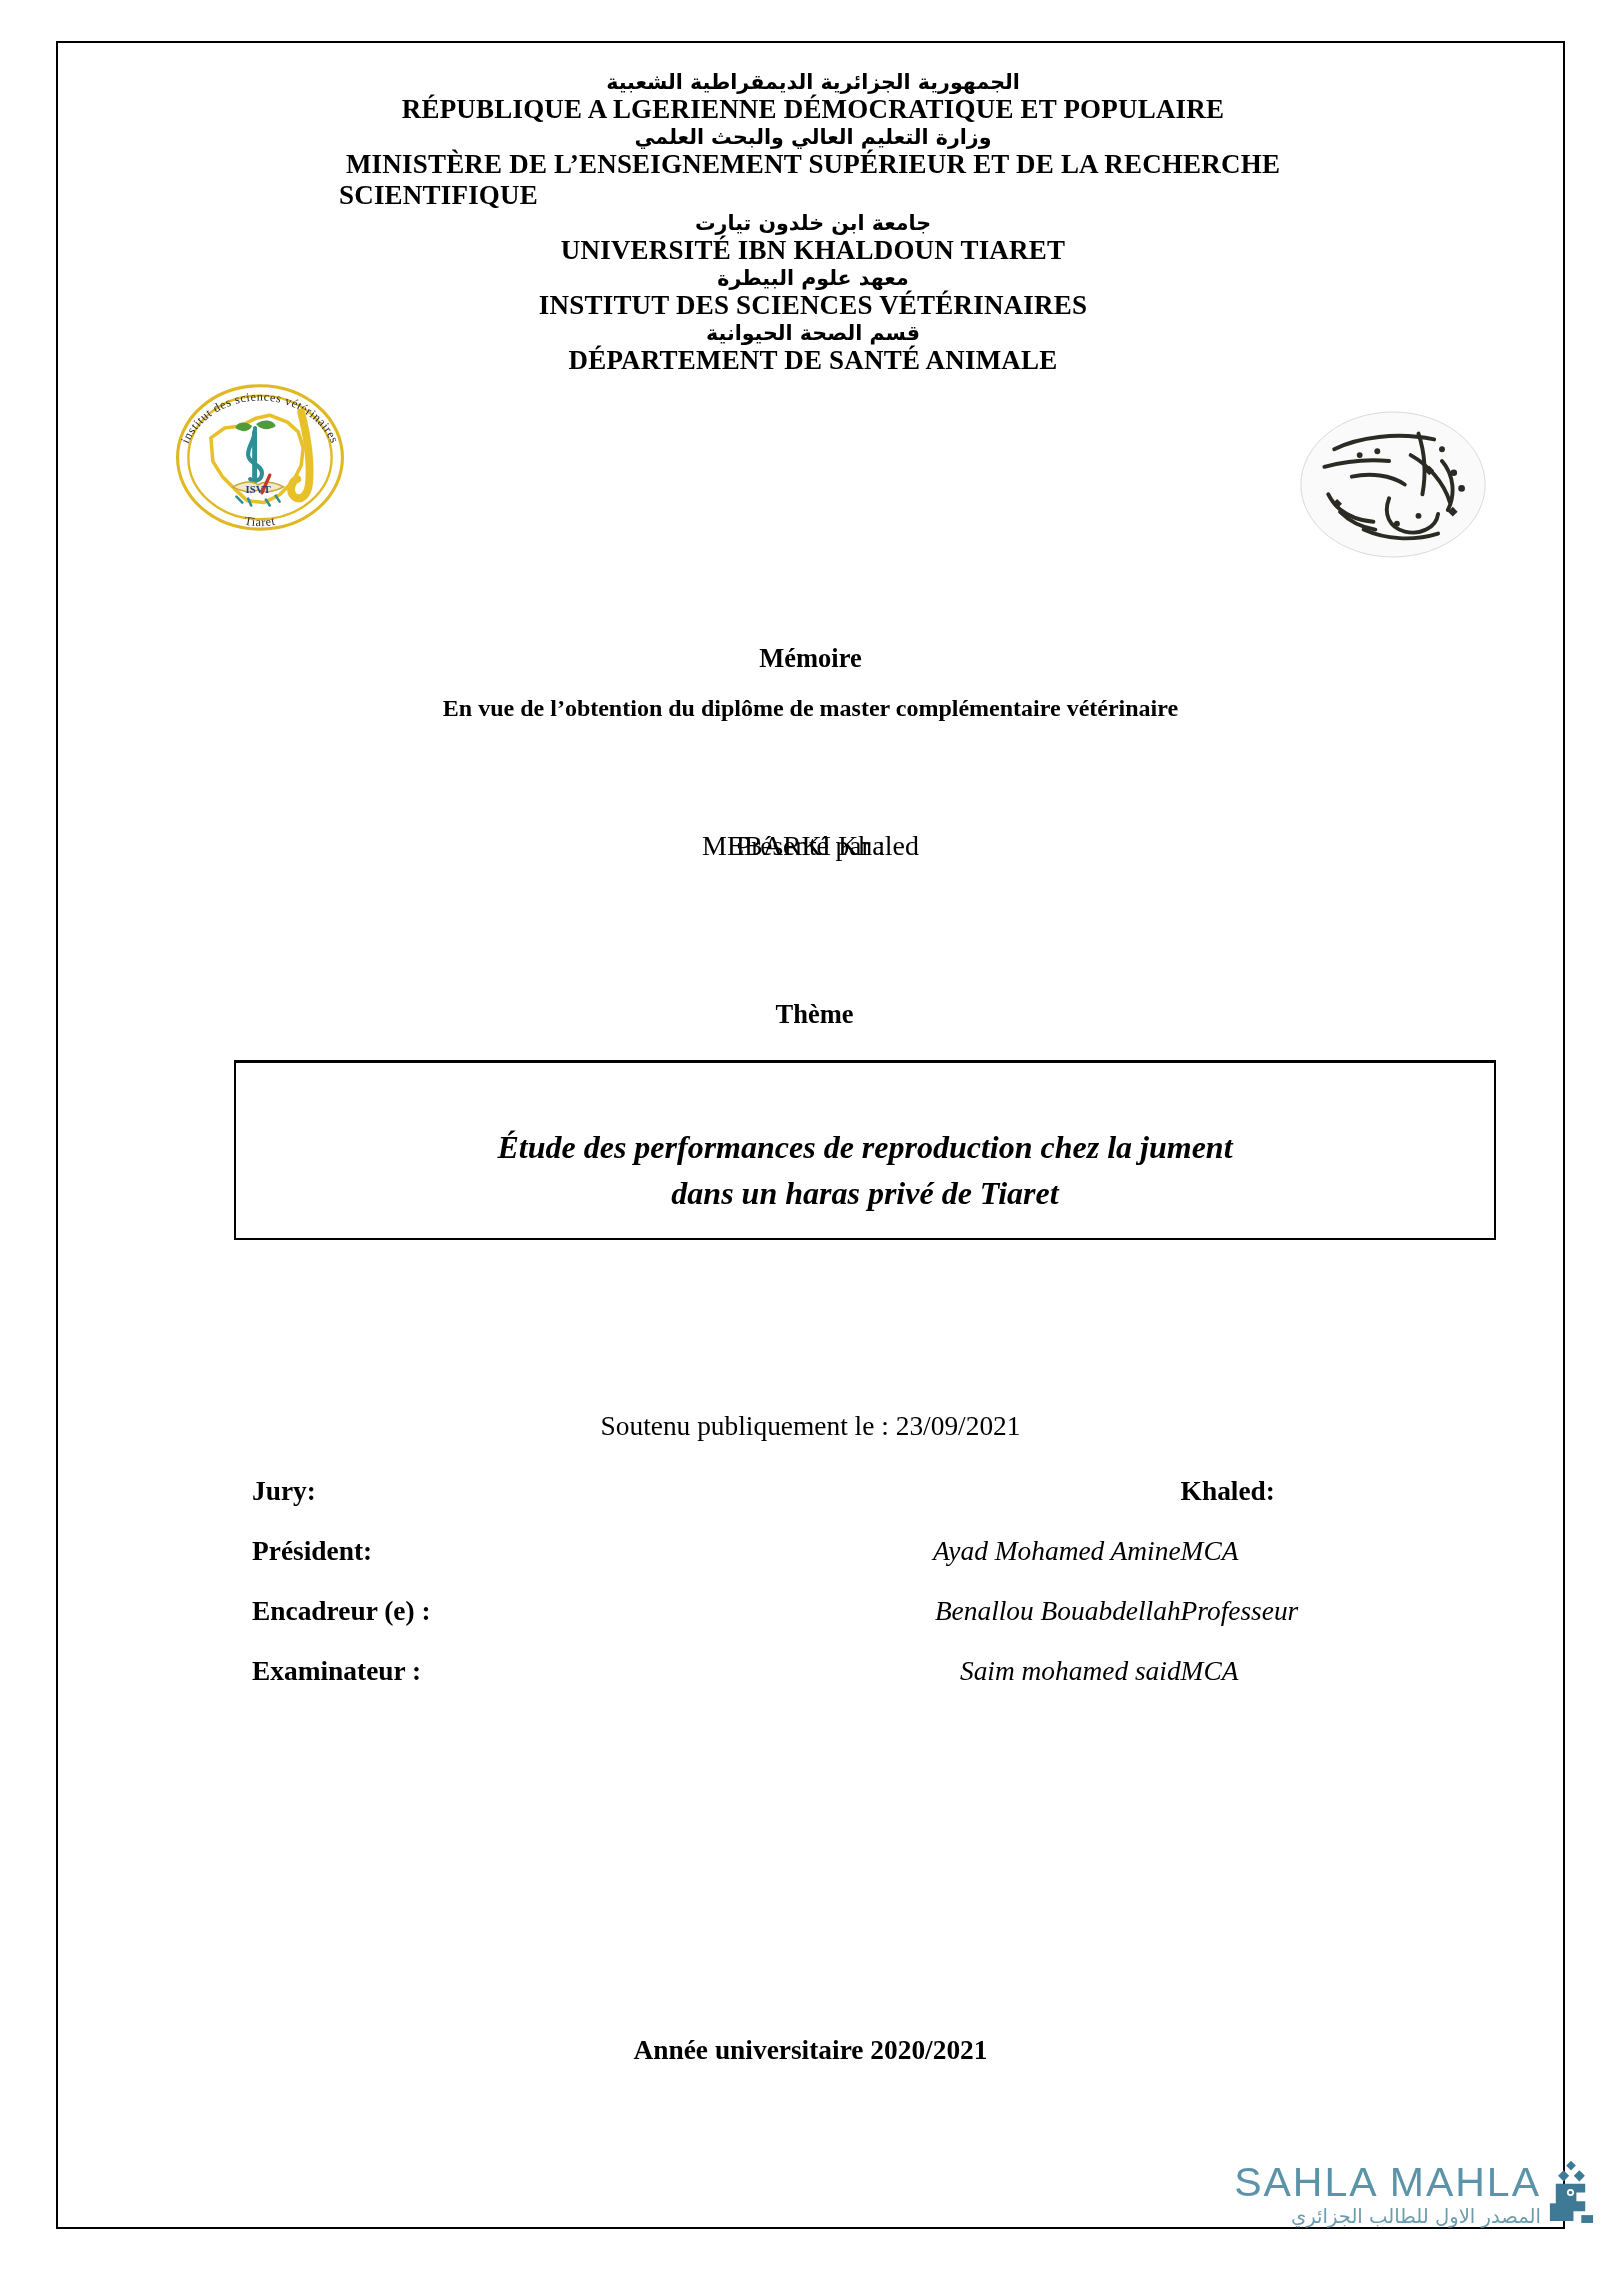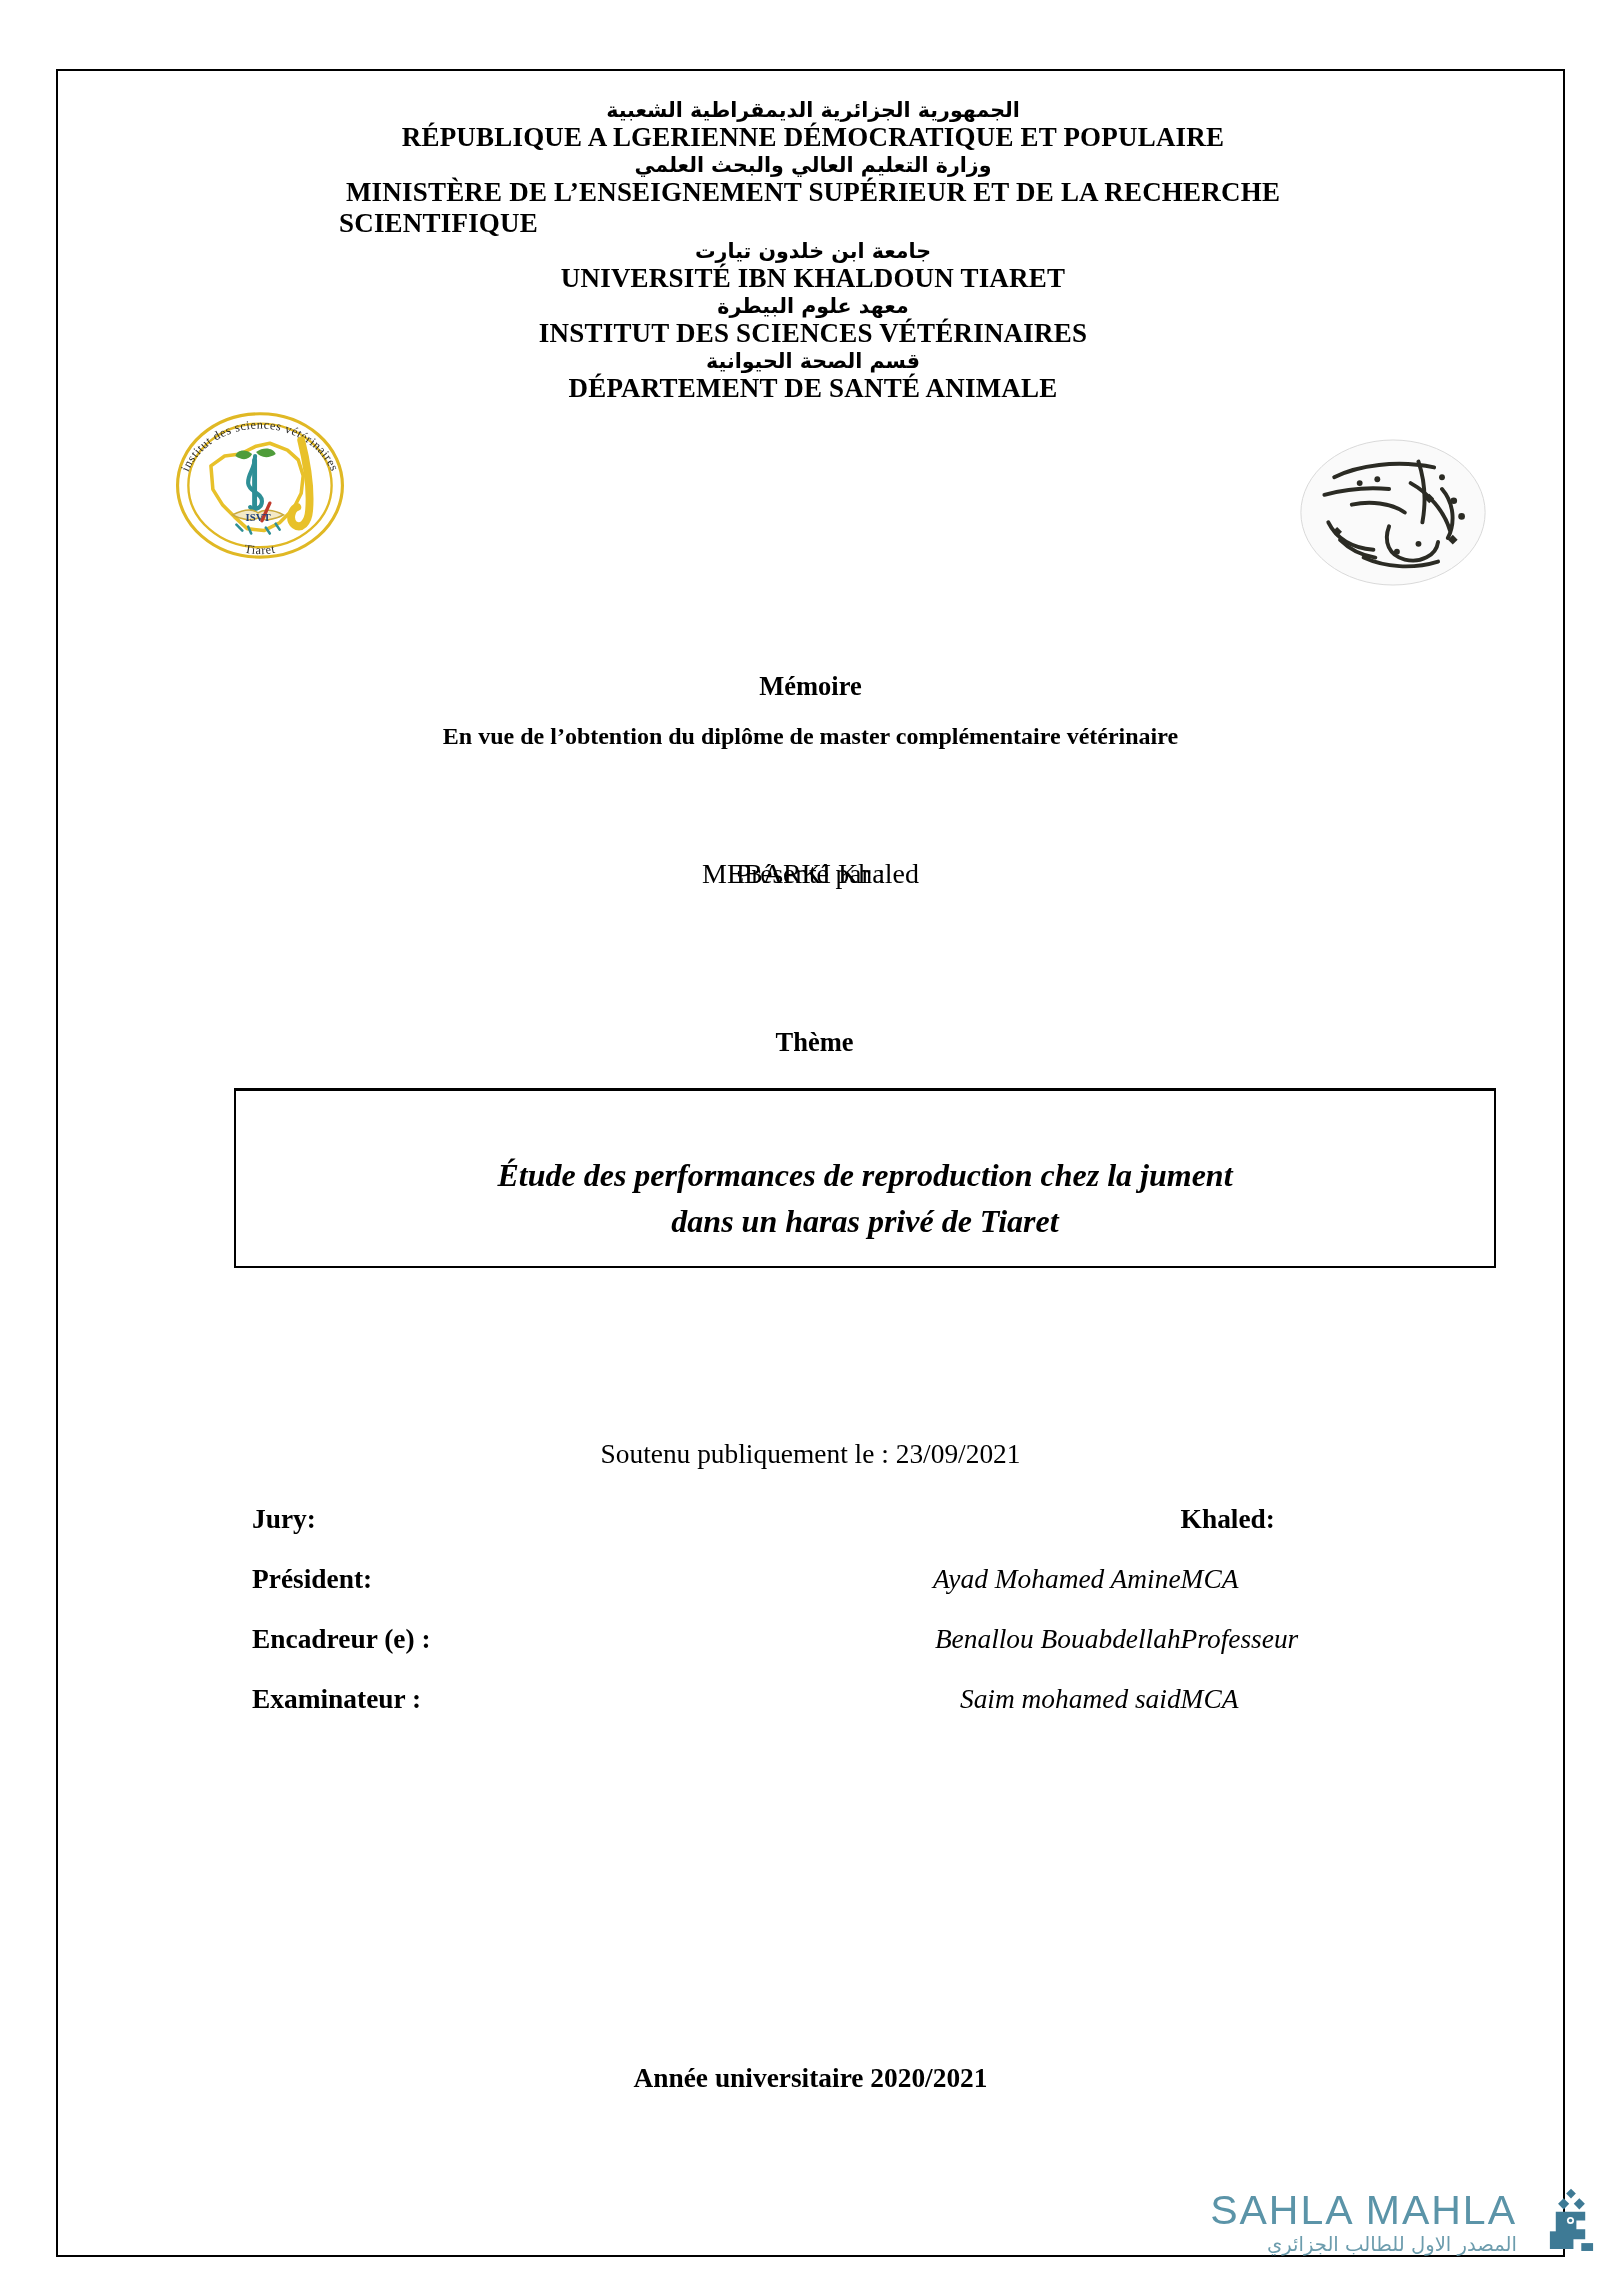--- a/index.html
+++ b/index.html
@@ -19,21 +19,20 @@
   
   #page-frame {
     position: absolute;
     left: 56px;
     top: 41px;
     width: 1509px;
     height: 2188px;
     border: 2.9px solid #000;
     box-sizing: border-box;
     background: #fff;
-    margin-top: 28px;
   }
   .ar {
     font-family: "DejaVu Sans", "Liberation Sans", sans-serif;
     font-weight: bold;
     direction: rtl;
     font-size: 20.6px;
   }
   .fr {
     font-family: "Liberation Serif", serif;
     font-weight: bold;
@@ -170,21 +169,21 @@
     position: absolute;
     left: 1078px;
     top: 2117px;
     width: 461px;
     text-align: right;
   }
   #wm-row {
     display: flex;
     align-items: center;
     justify-content: flex-end;
-    gap: 27px;
+    gap: 3px;
   }
   #wm-text { text-align: right; }
   #wm-title {
     font-family: "Liberation Sans", sans-serif;
     font-size: 41px;
     letter-spacing: 2px;
     color: #5b94a8;
     line-height: 1;
   }
   #wm-sub {

